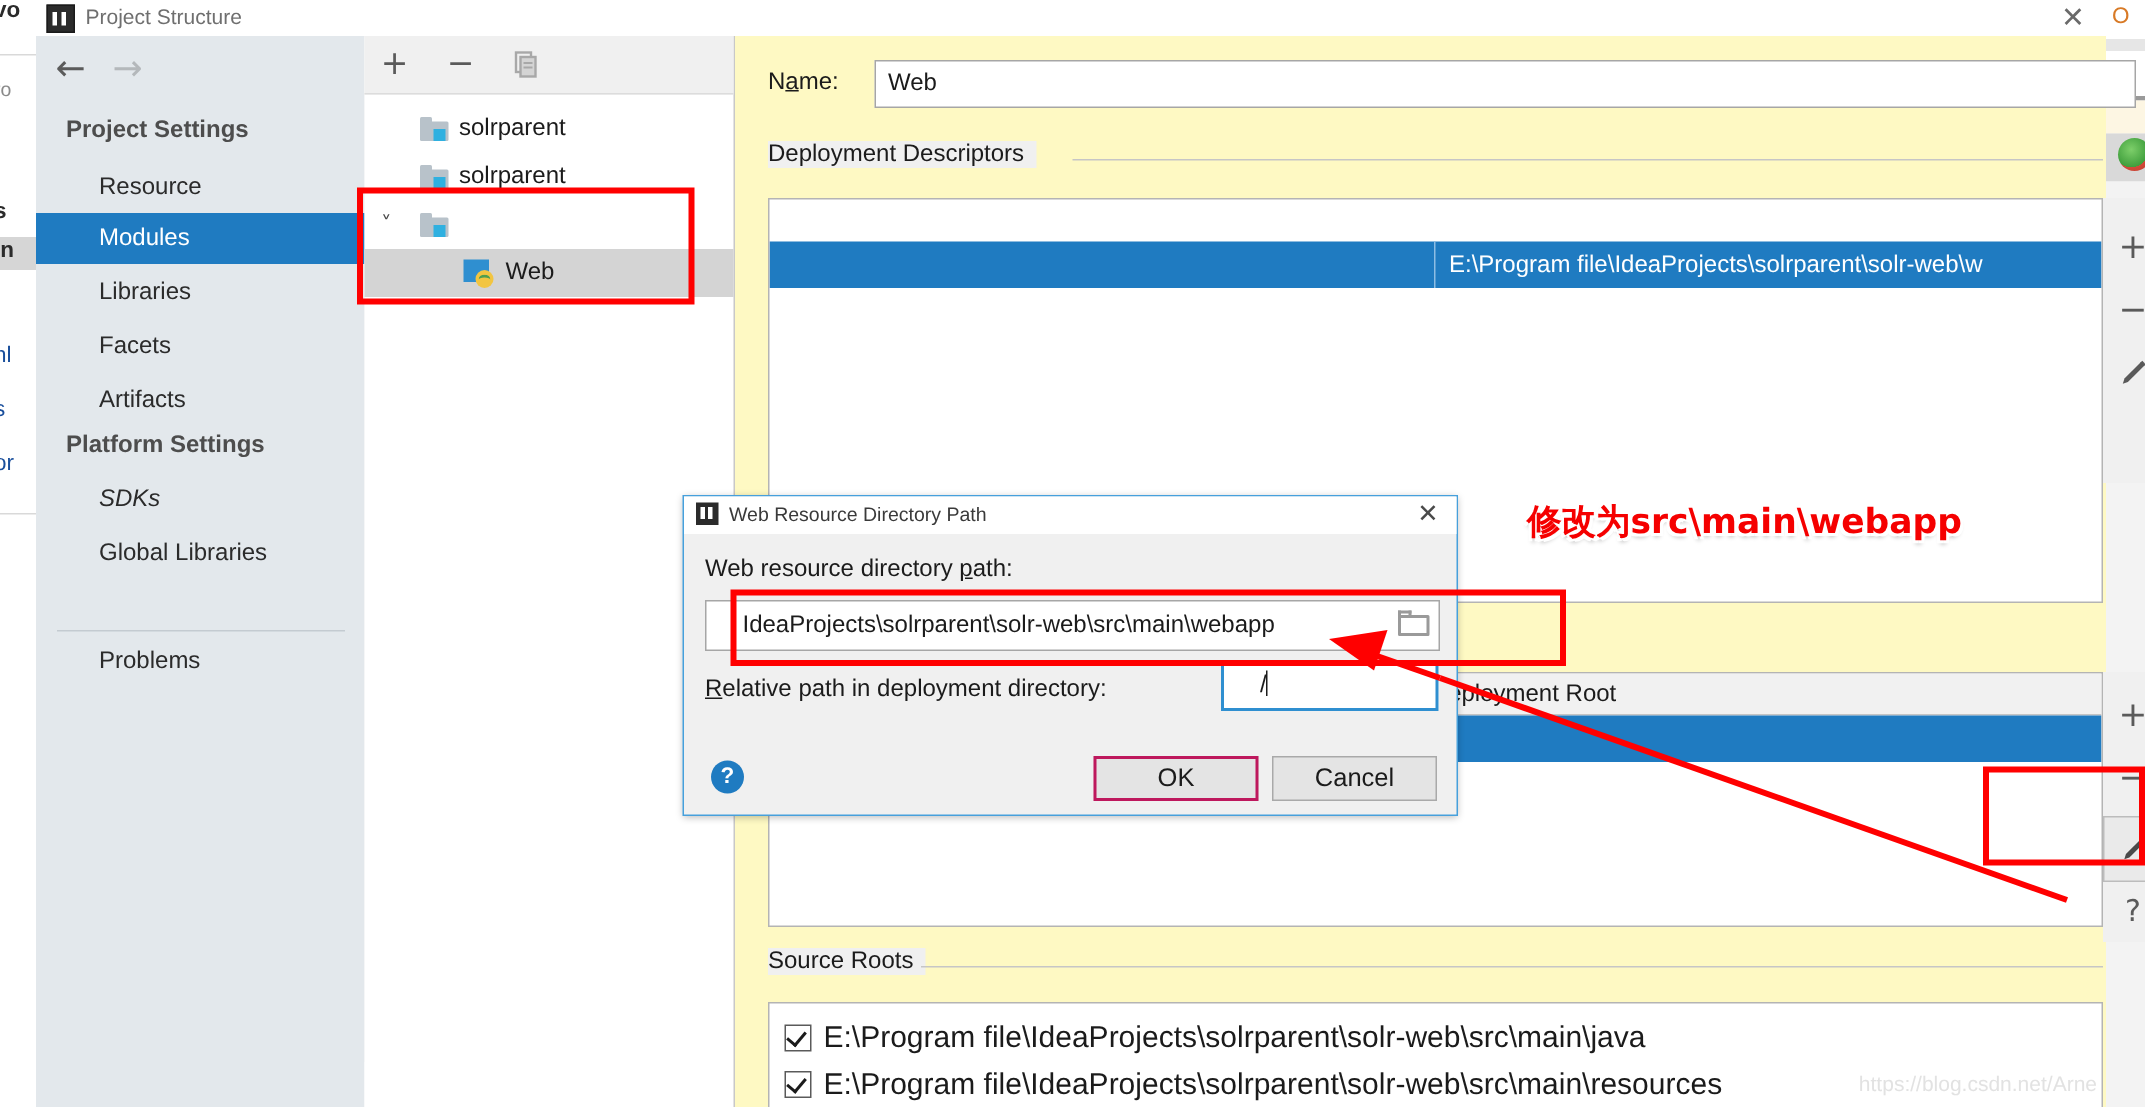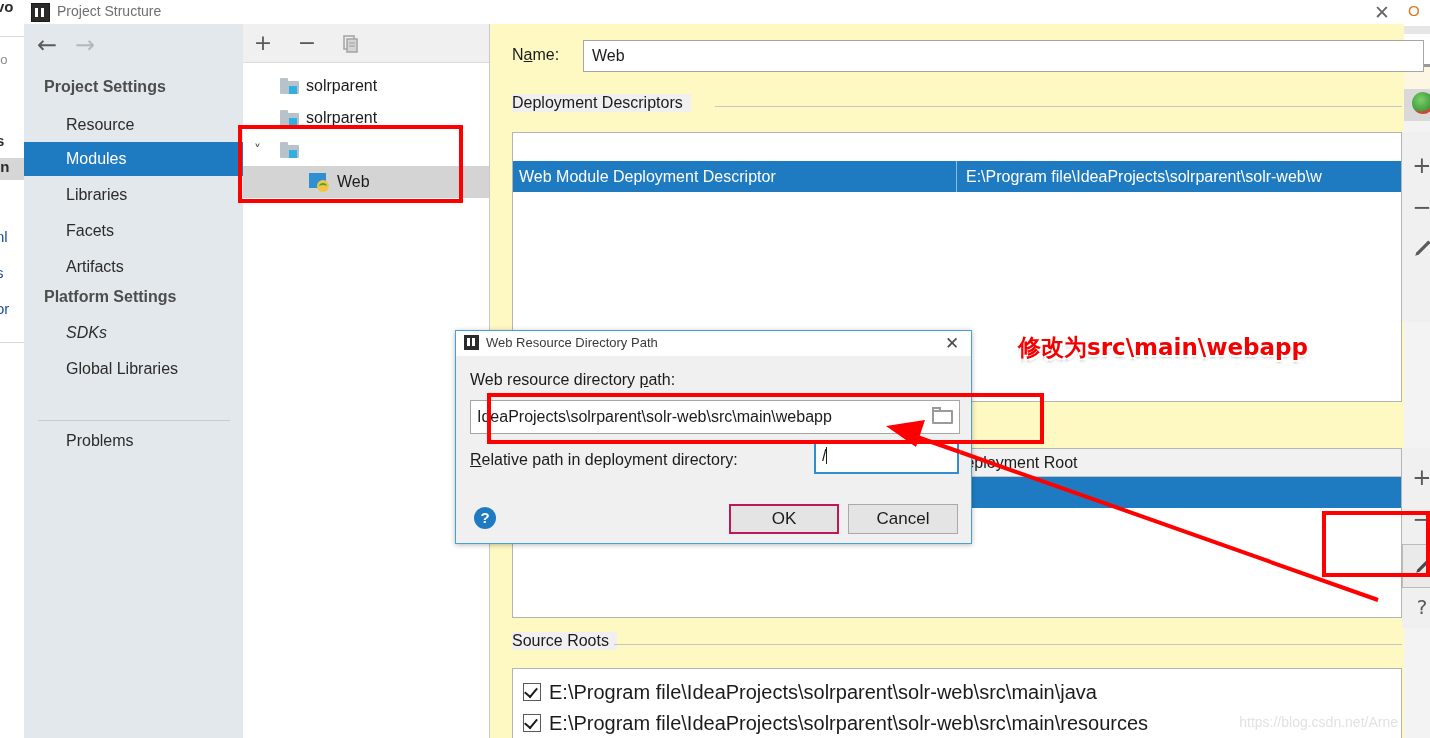--- a/index.html
+++ b/index.html
@@ -101,21 +101,21 @@
   .dlg{position:absolute;left:455px;top:330px;width:515px;height:212px;background:#f0f0f0;border:1px solid #46a0dc;box-shadow:0 1px 5px rgba(0,0,0,.28);}
   .dlg-title{position:absolute;left:0;top:0;width:100%;height:25px;background:#ffffff;box-sizing:border-box;}
   .dlg-title .ij-icon{position:absolute;left:8px;top:4px;width:15px;height:15px;background:#2b2b2b;}
   .dlg-title .ij-icon:before{content:"";position:absolute;left:3px;top:3px;width:3px;height:8px;background:#fff;}
   .dlg-title .ij-icon:after{content:"";position:absolute;left:8px;top:3px;width:3px;height:8px;background:#fff;}
   .dlg-title .t{position:absolute;left:30px;top:4px;font-size:13px;color:#3a3a3a;}
   .dlg-title .x{position:absolute;right:8px;top:1px;width:22px;height:22px;text-align:center;line-height:22px;font-size:17px;color:#4a4a4a;font-family:"DejaVu Sans",sans-serif;}
   .dlg-lbl{position:absolute;font-size:16px;color:#1b1b1b;}
   .dlg-lbl u{text-decoration:underline;}
   .dlg-input{position:absolute;background:#ffffff;border:1px solid #a6a6a6;box-sizing:border-box;font-size:16px;color:#1b1b1b;
-      padding:3px 6px;font-family:"Liberation Sans",sans-serif;outline:none;}
+      padding:3px 24px;font-family:"Liberation Sans",sans-serif;outline:none;}
   .dlg-input.focus{border:2px solid #2f8fd0;}
   .browse{position:absolute;right:7px;top:7px;width:21px;height:17px;}
   .browse .fb{position:absolute;left:0;top:3px;width:21px;height:14px;border:2px solid #9a9a9a;border-radius:1px;box-sizing:border-box;}
   .browse .ft{position:absolute;left:0;top:0;width:9px;height:5px;border:2px solid #9a9a9a;border-bottom:none;box-sizing:border-box;}
   .caret{display:inline-block;width:1px;height:17px;background:#1b1b1b;vertical-align:-3px;}
   .dlg-btn{position:absolute;height:30px;background:#e4e4e4;border:1px solid #a9a9a9;box-sizing:border-box;
       text-align:center;line-height:28px;font-size:17px;color:#1b1b1b;}
   .dlg-btn.default{border:2px solid #be185d;line-height:26px;}
   .help{position:absolute;left:18px;top:176px;width:22px;height:22px;border-radius:50%;background:#1f7bc1;color:#fff;
       font-size:15px;font-weight:bold;text-align:center;line-height:22px;}
@@ -245,21 +245,20 @@
       <div class="name-row" style="width:912px;">
         <div class="name-lbl">N<u>a</u>me:</div>
         <input class="name-input" type="text" value="Web" style="">
       </div>
 
       <div class="group-title" style="left:22px;top:70px;">Deployment Descriptors</div>
       <div class="group-line" style="left:225px;top:82px;width:687px;"></div>
 
       <div class="tbl" style="left:22px;top:108px;width:890px;height:270px;">
         <div class="tr sel" style="top:28px;">
-          <div class="td" style="left:0;width:443px;">Web Module Deployment Descriptor</div>
           <div class="cell-div" style="left:443px;top:0;height:31px;"></div>
           <div class="td" style="left:447px;width:441px;">E:\Program file\IdeaProjects\solrparent\solr-web\w</div>
         </div>
       </div>
 
       <div class="sidebtns" style="left:912px;top:108px;width:40px;height:190px;">
         <div class="sb" style="top:12px;">+</div>
         <div class="sb" style="top:54px;">−</div>
         <div class="sb pencil" style="top:96px;">
           <svg width="22" height="22" viewBox="0 0 22 22" style="vertical-align:-4px">

